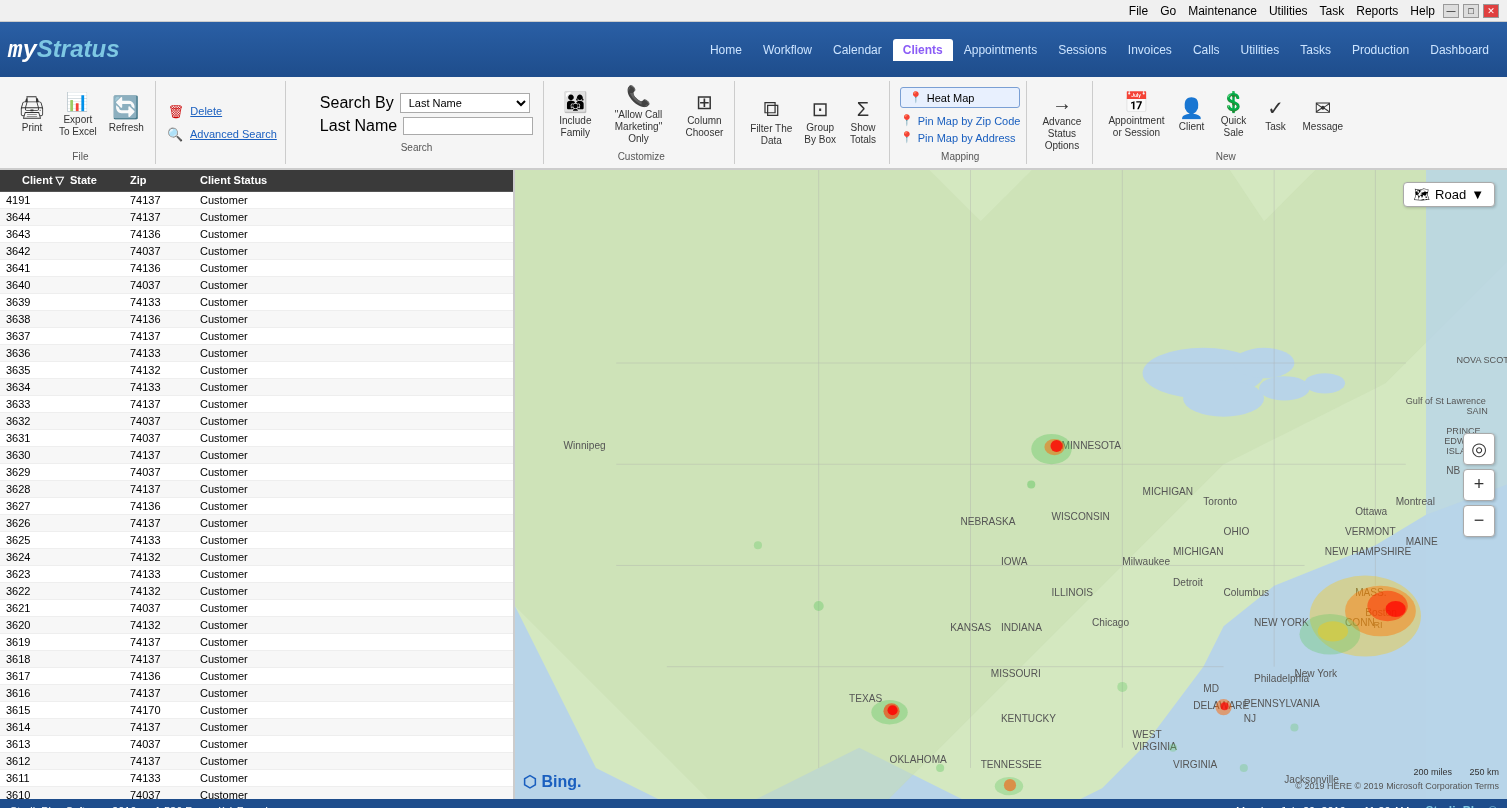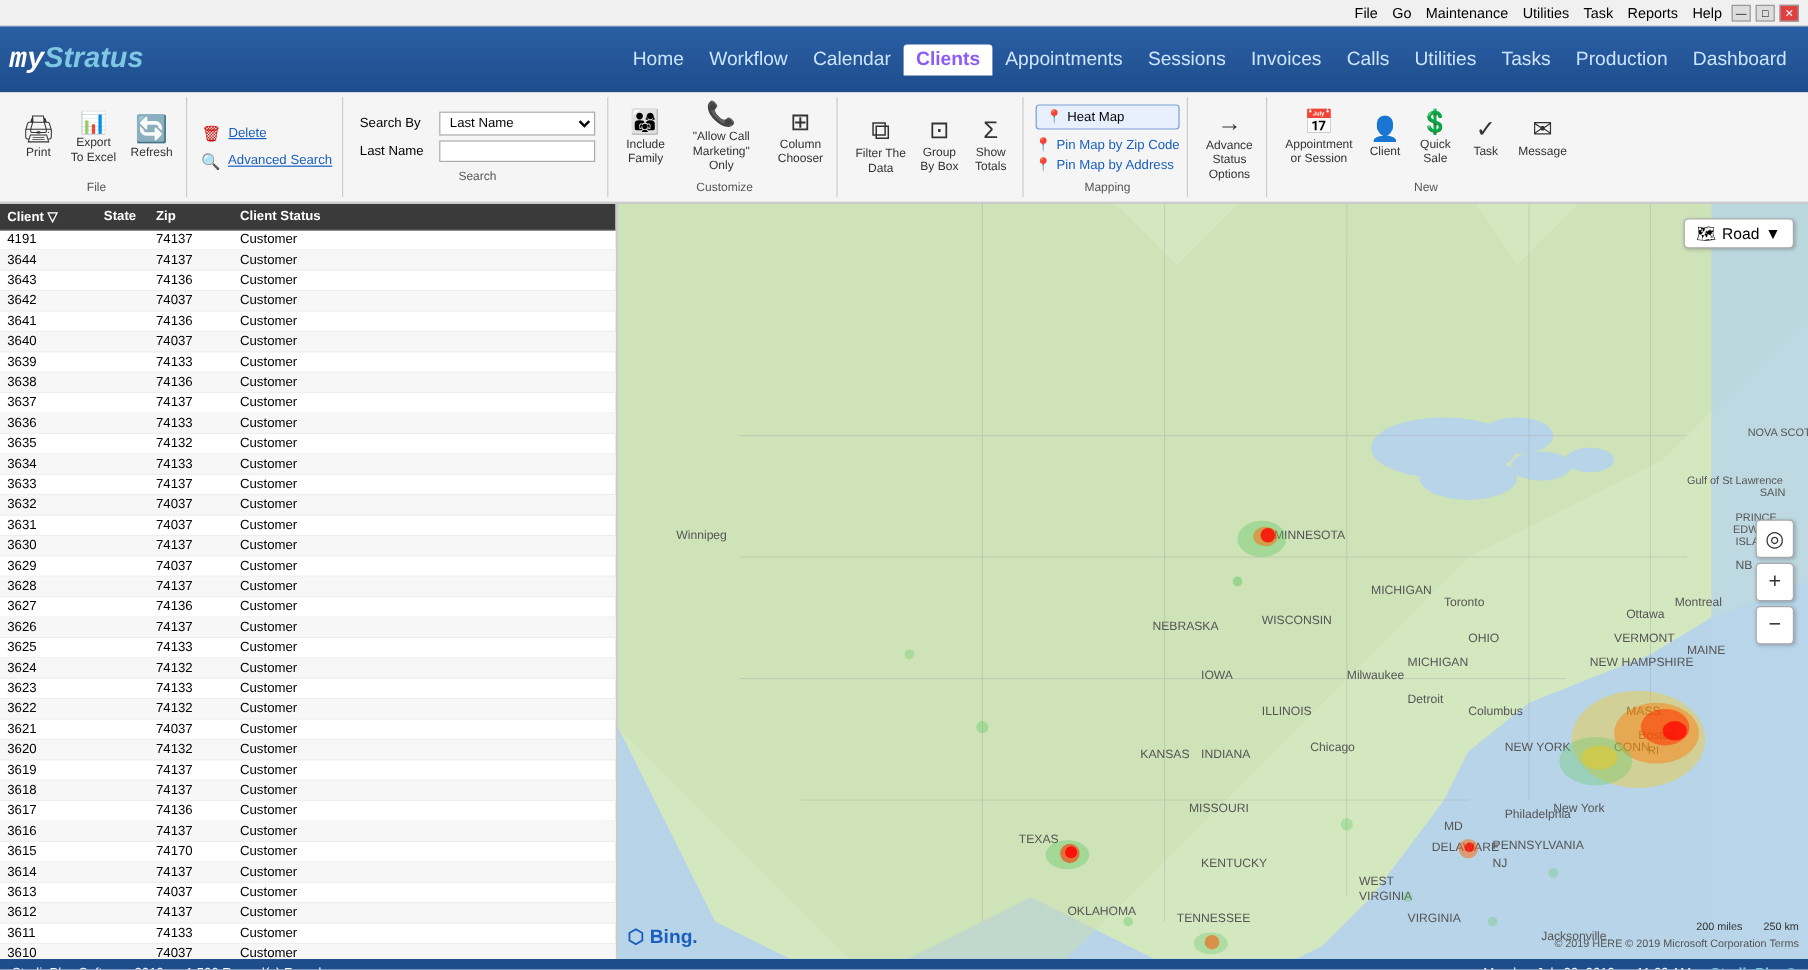--- a/index.html
+++ b/index.html
@@ -37,21 +37,21 @@
     }
     #top-nav {
       display: flex;
       align-items: center;
       gap: 1px;
     }
     .nav-item {
       color: #cce4ff;
       padding: 4px 10px;
       cursor: pointer;
-      font-size: 16px;
+      font-size: 12px;
       border-radius: 3px 3px 0 0;
     }
     .nav-item.active { background: #fff; color: #8b5cf6; font-weight: bold; }
 
     
     #toolbar {
       background: #f5f5f5;
       border-bottom: 2px solid #ccc;
       display: flex;
       align-items: stretch;
@@ -110,21 +110,21 @@
       justify-content: center;
       gap: 4px;
       border-right: 1px solid #ccc;
       padding: 0 10px;
     }
     .search-row {
       display: flex;
       align-items: center;
       gap: 6px;
     }
-    .search-label { font-size: 11px; min-width: 60px; }
+    .search-label { font-size: 16px; min-width: 60px; margin-left: 20px; }
     .search-select, .search-input {
       font-size: 11px;
       border: 1px solid #aaa;
       padding: 2px 4px;
       background: white;
     }
     .search-select { width: 130px; }
     .search-input { width: 130px; }
 
     
@@ -160,22 +160,22 @@
     }
     #client-table-header {
       display: flex;
       background: #3a3a3a;
       color: white;
       font-weight: bold;
       font-size: 11px;
       padding: 4px 0;
       border-bottom: 1px solid #555;
     }
-    .col-client { width: 70px; padding-left: 6px; }
-    .col-state { width: 60px; text-align: center; }
+    .col-client { width: 70px; padding-left: 22px; }
+    .col-state { width: 60px; }
     .col-zip { width: 70px; }
     .col-status { flex: 1; }
 
     #client-table-body {
       overflow-y: scroll;
       overflow-x: hidden;
       flex: 1;
     }
     .client-row {
       display: flex;

